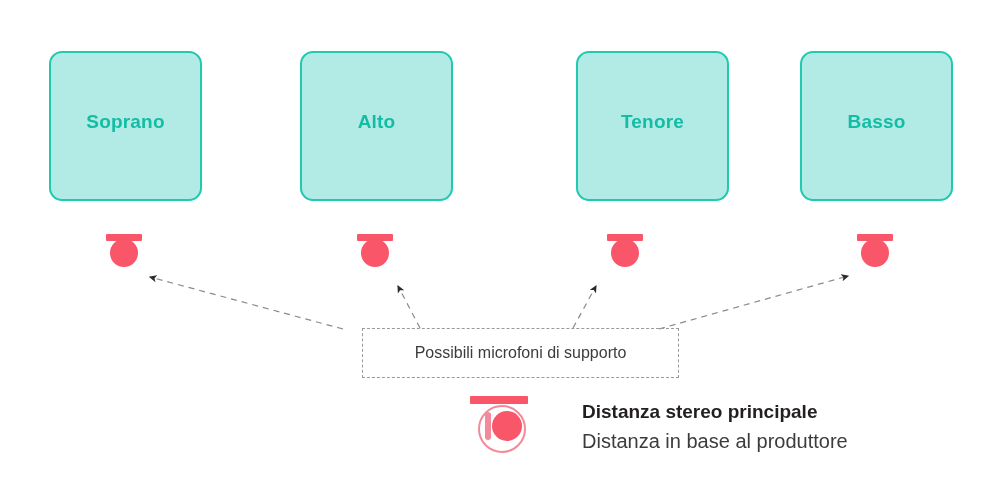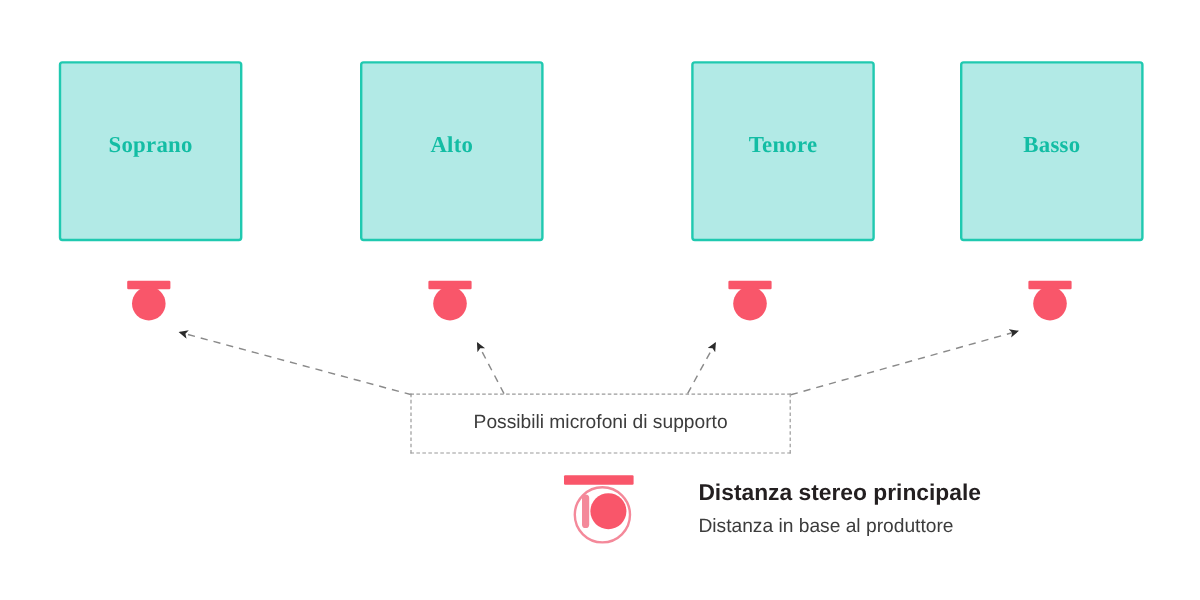--- a/index.html
+++ b/index.html
@@ -21,22 +21,21 @@
 
   
   .section-box {
     position: absolute;
     width: 153px;
     height: 150px;
     top: 51px;
     box-sizing: border-box;
     background: #b2eae6;
     border: 2px solid #20c9b0;
-    border-radius: 3px;
-    font-family: Liberation Serif, serif;
+    border-radius: 13px;
   }
   .section-label {
     position: absolute;
     left: 0;
     right: 0;
     top: 58px;
     text-align: center;
     color: #13bda4;
     font-size: 19px;
     font-weight: bold;
@@ -64,21 +63,21 @@
     top: 5px;
     width: 28px;
     height: 28px;
     background: #f9566a;
     border-radius: 50%;
   }
 
   
   #support-box {
     position: absolute;
-    left: 342px;
+    left: 362px;
     top: 328px;
     width: 317px;
     height: 50px;
     box-sizing: border-box;
     border: 1px dashed #9a9a9a;
     display: flex;
     align-items: center;
     justify-content: center;
   }
   #support-box .caption {
@@ -154,21 +153,21 @@
   }
   #legend-title {
     color: #231f20;
     font-size: 19px;
     font-weight: bold;
     white-space: nowrap;
   }
   #legend-subtitle {
     margin-top: 7px;
     color: #3c3c3c;
-    font-size: 16px;
+    font-size: 20px;
     white-space: nowrap;
   }
 </style>
 </head>
 <body>
 
 <div id="stage">
 
   <div class="section-box" style="left:49px;">
     <div class="section-label">Soprano</div>

